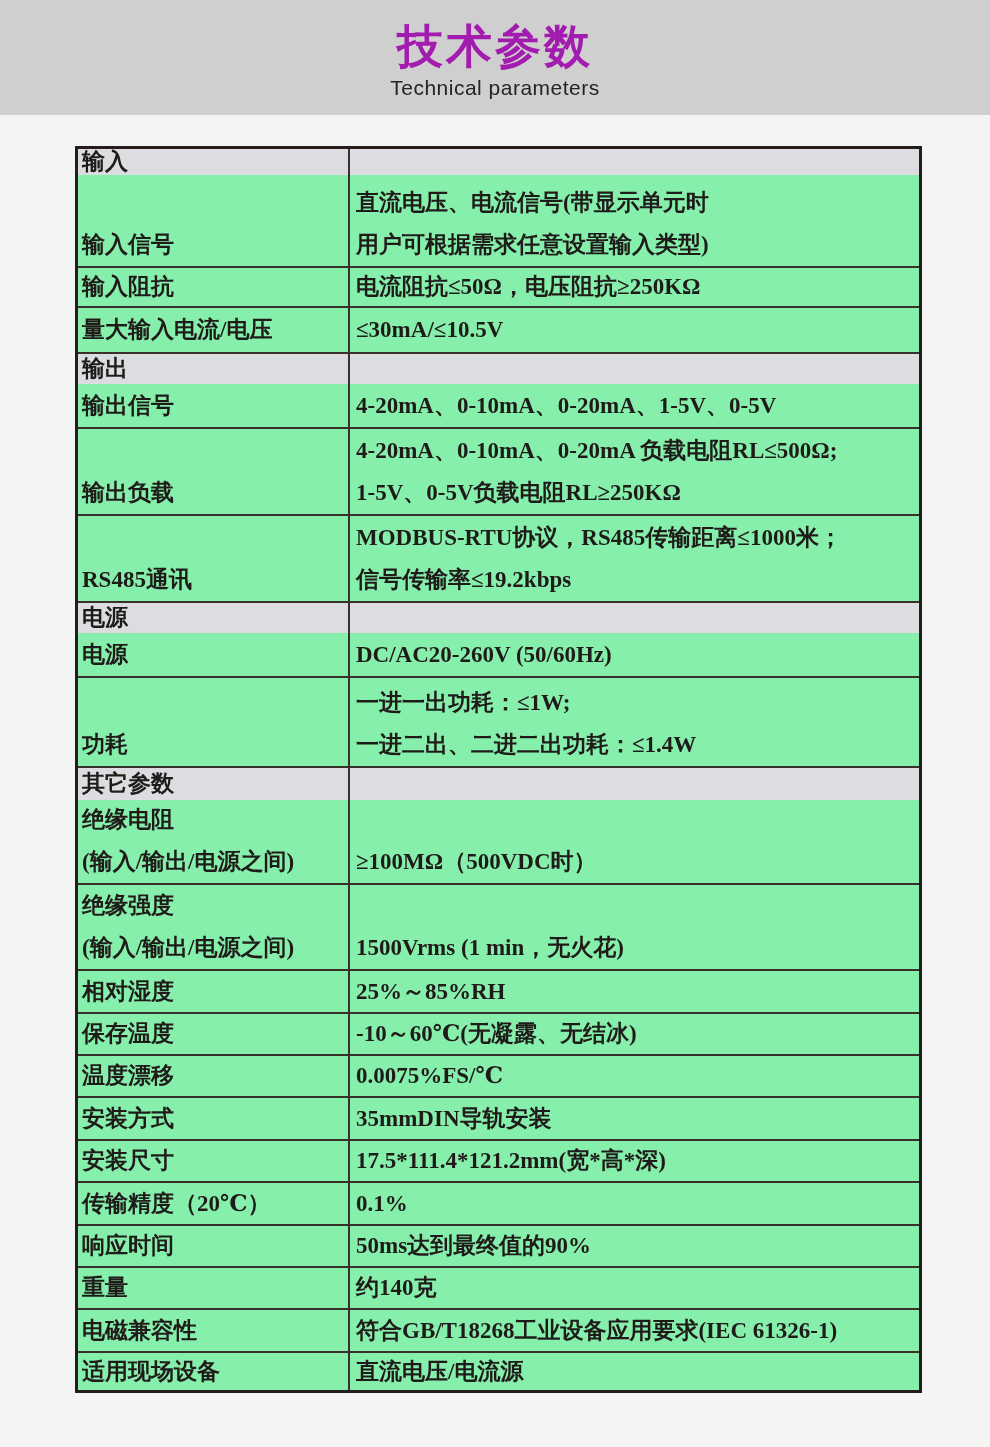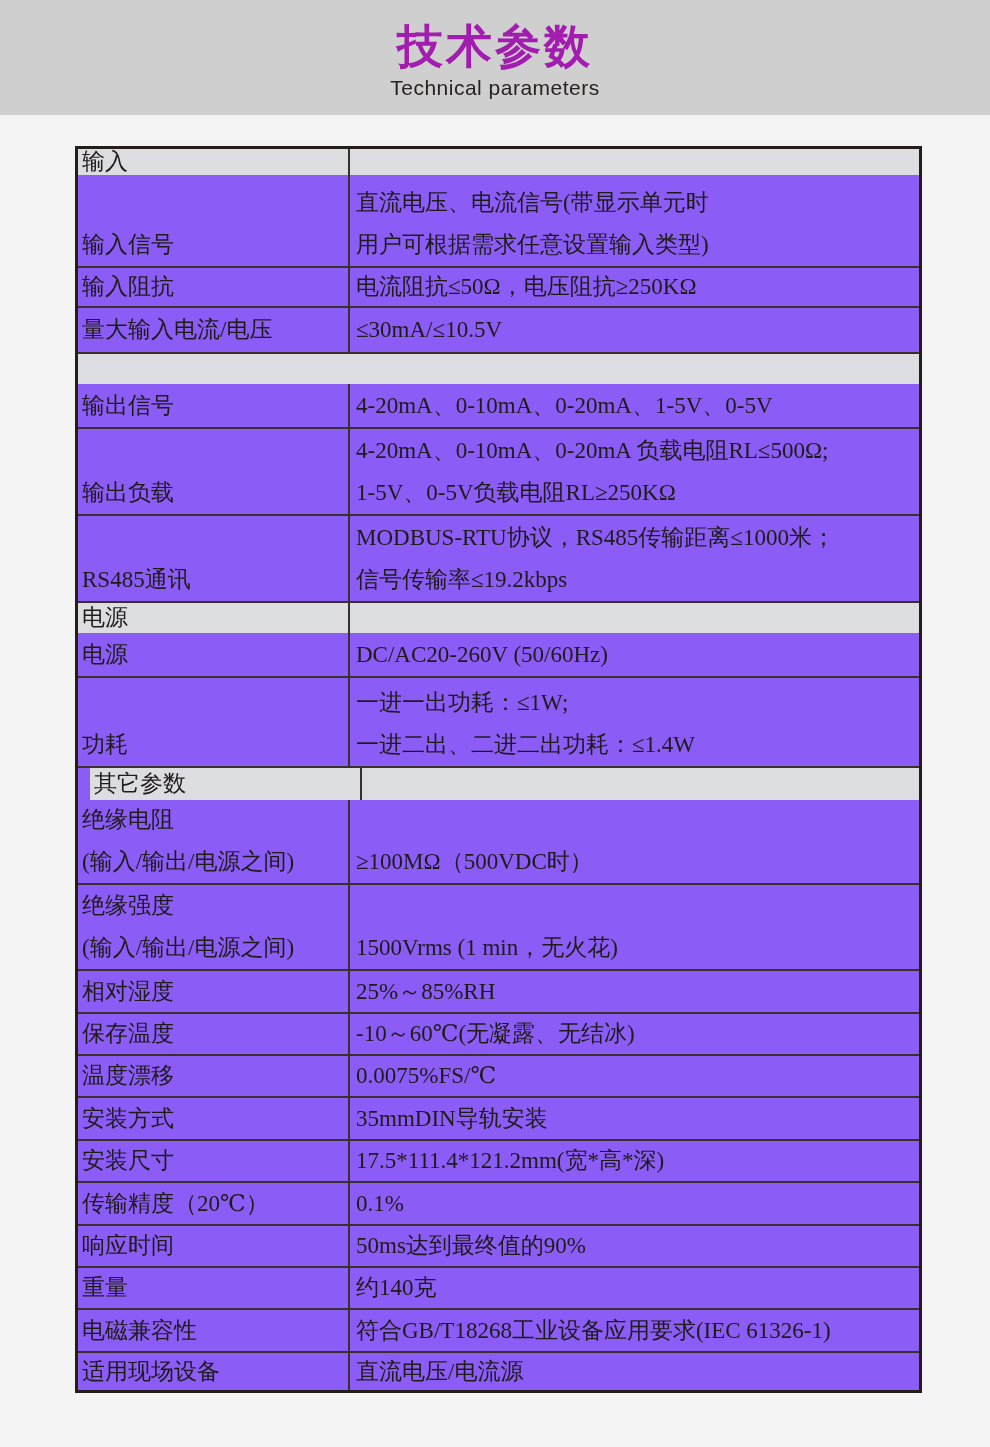--- a/index.html
+++ b/index.html
@@ -23,22 +23,23 @@
     color:#a21caf;
   }
   .subtitle{
     font-family:"Liberation Sans","DejaVu Sans",sans-serif;
     font-size:21px;line-height:1.1;letter-spacing:0.5px;
     color:#262423;margin-top:6px;
   }
   .spec-table{
     position:absolute;left:75px;top:146px;width:847px;
     border:3px solid #241d1a;
-    background:#8b5cf6;
+    background:#86efac;
     box-sizing:border-box;
+    font-weight:bold;
   }
   .trow{
     display:flex;
     box-sizing:border-box;
     border-bottom:2px solid #3a302b;
   }
   .trow.section{
     background:#dcdde1;
     border-bottom:none;
   }
@@ -101,20 +102,23 @@
   </div>
       <div class="trow" style="height: 46px;">
     <div class="cell label">
           <div class="line">量大输入电流/电压</div>
         </div>
     <div class="cell value">
           <div class="line">≤30mA/≤10.5V</div>
         </div>
   </div>
       <div class="trow section" style="height: 30px;">
+    <div class="cell label">
+          <div class="line">输出</div>
+        </div>
     <div class="cell value"></div>
   </div>
       <div class="trow" style="height: 45px;">
     <div class="cell label">
           <div class="line">输出信号</div>
         </div>
     <div class="cell value">
           <div class="line">4-20mA、0-10mA、0-20mA、1-5V、0-5V</div>
         </div>
   </div>
@@ -152,21 +156,21 @@
   </div>
       <div class="trow multi" style="height: 90px;">
     <div class="cell label">
           <div class="line">功耗</div>
         </div>
     <div class="cell value">
           <div class="line">一进一出功耗：≤1W;</div>
           <div class="line">一进二出、二进二出功耗：≤1.4W</div>
         </div>
   </div>
-      <div class="trow section" style="height: 32px; margin-left: 12px;">
+      <div class="trow section" style="height: 32px;">
     <div class="cell label">
           <div class="line">其它参数</div>
         </div>
     <div class="cell value"></div>
   </div>
       <div class="trow multi" style="height: 85px;">
     <div class="cell label">
           <div class="line">绝缘电阻</div>
           <div class="line">(输入/输出/电源之间)</div>
         </div>

